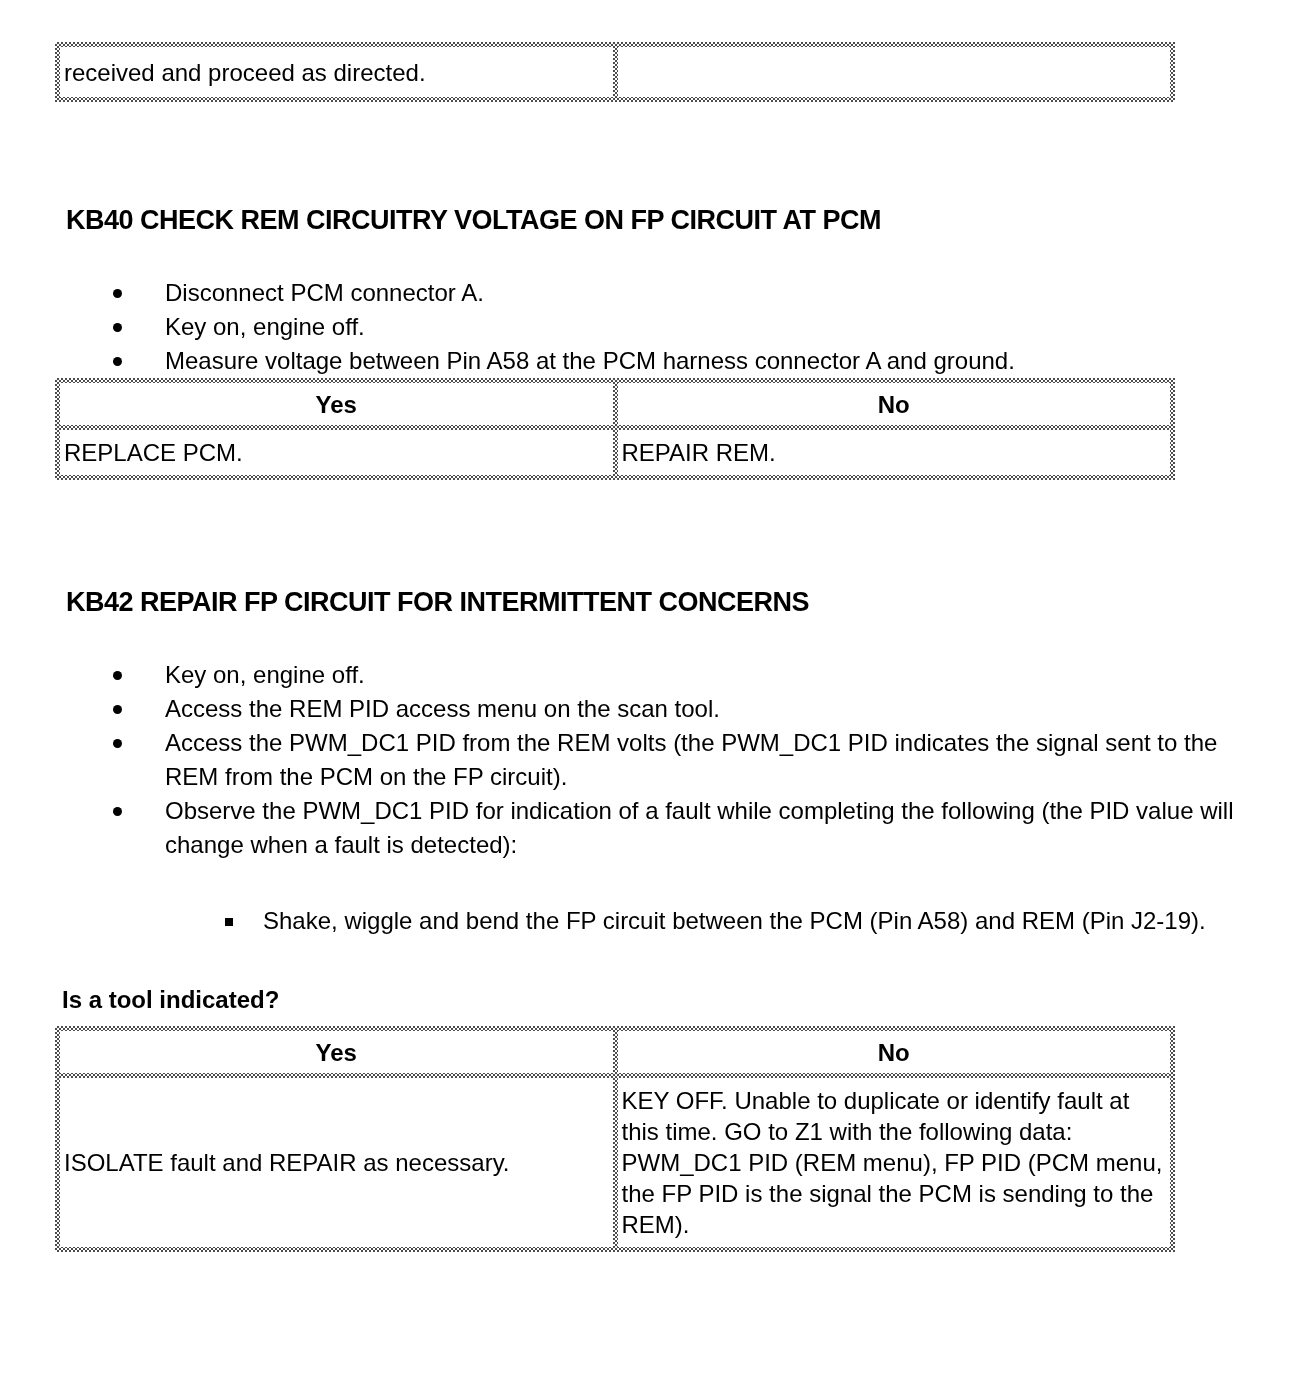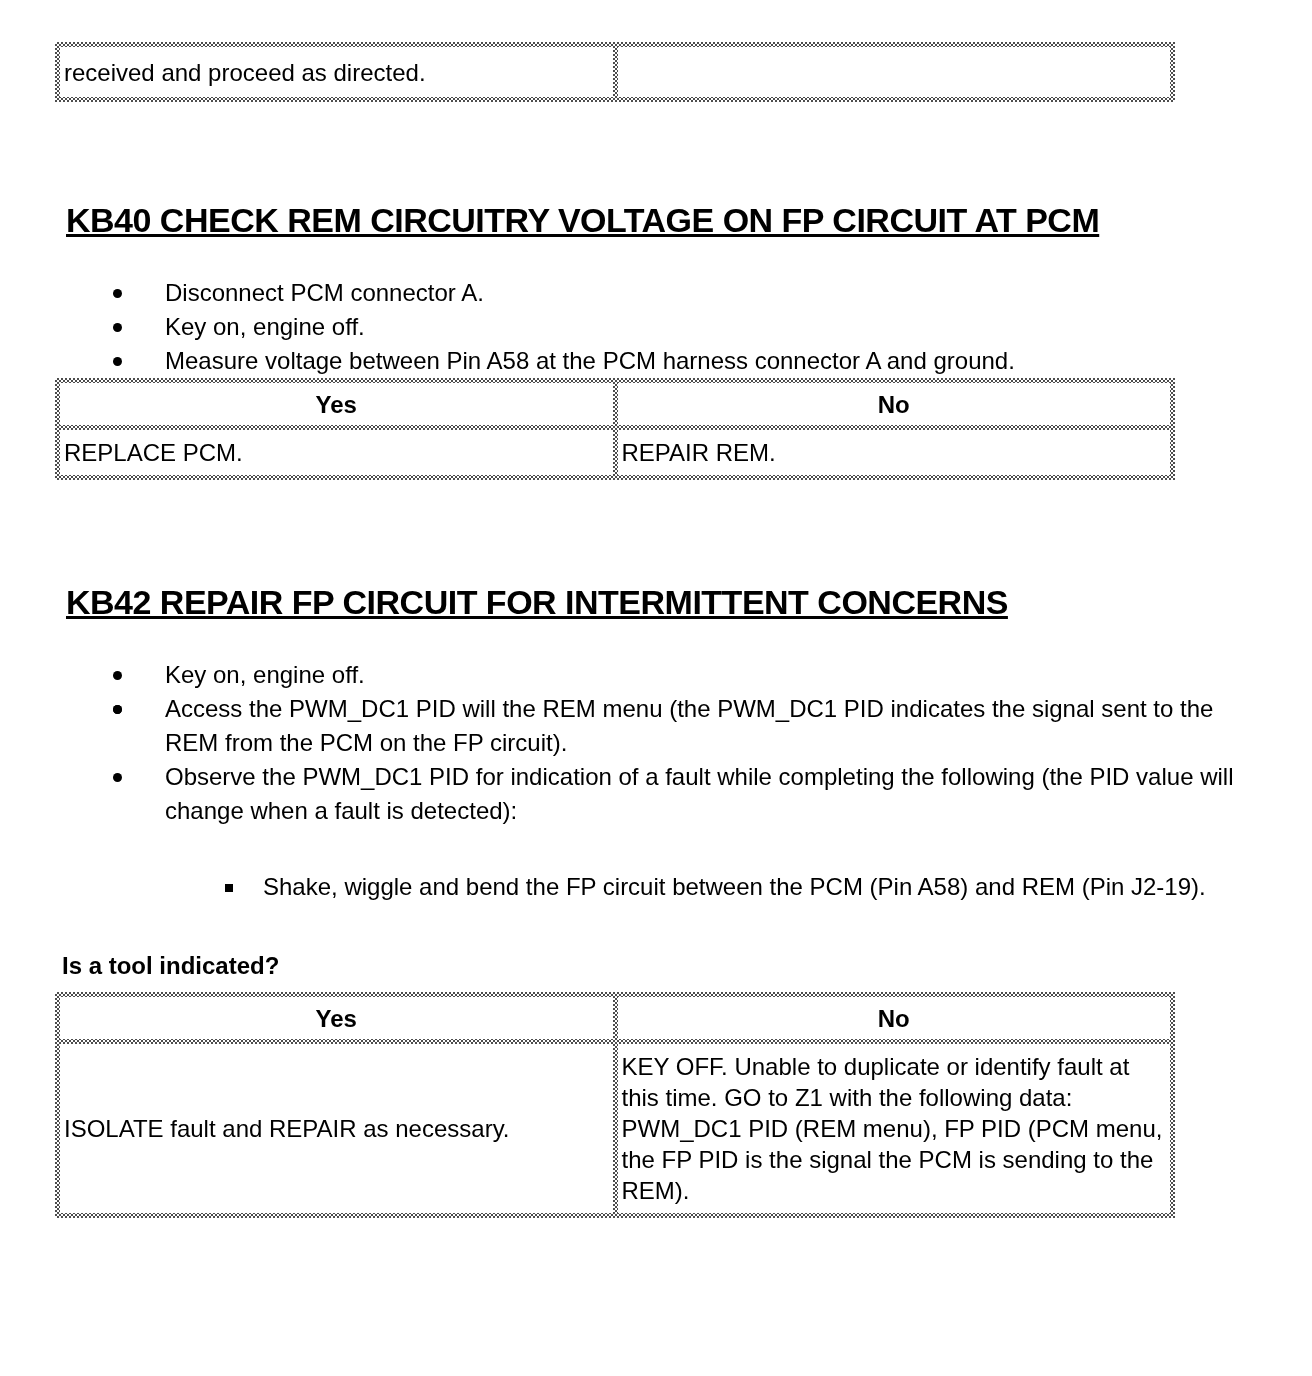--- a/index.html
+++ b/index.html
@@ -40,26 +40,25 @@
   }
   table.qtable td {
     text-align: left;
     padding: 7px 6px 7px 4px;
   }
   .toptable td {
     height: 36px;
   }
   .h1 {
     margin: 0 0 0 11px;
-    font-size: 34px;
+    font-size: 27px;
     font-weight: bold;
     letter-spacing: -0.5px;
     line-height: 36px;
     white-space: nowrap;
-    text-decoration: underline;
   }
   .mt-top-gap { margin-top: 100px; }
   ul.blist {
     list-style: none;
     margin: 38px 0 0 0;
     padding: 0;
     width: 1210px;
   }
   ul.blist > li {
     position: relative;
@@ -131,22 +130,22 @@
       <td>REPLACE PCM.</td>
       <td>REPAIR REM.</td>
     </tr>
   </tbody>
     </table>
 
   <h1 class="h1 gap-section">KB42 REPAIR FP CIRCUIT FOR INTERMITTENT CONCERNS</h1>
 
   <ul class="blist">
     <li><span class="dot"></span><span>Key on, engine off.</span></li>
-    <li><span class="dot"></span></li>
-    <li><span class="dot"></span><span>Access the PWM_DC1 PID will the REM menu (the PWM_DC1 PID indicates the signal sent to the REM from the PCM on the FP circuit).</span></li>
+    <li><span class="dot"></span><span>Access the REM PID access menu on the scan tool.</span></li>
+    <li><span class="dot"></span><span>Access the PWM_DC1 PID from the REM volts (the PWM_DC1 PID indicates the signal sent to the REM from the PCM on the FP circuit).</span></li>
     <li><span class="dot"></span><span>Observe the PWM_DC1 PID for indication of a fault while completing the following (the PID value will change when a fault is detected):</span></li>
     <li class="sub"><span class="sq"></span><span>Shake, wiggle and bend the FP circuit between the PCM (Pin A58) and REM (Pin J2-19).</span></li>
   </ul>
 
   <div class="question q2">Is a tool indicated?</div>
 
   <table class="qtable">
     <tbody>
         <tr>
       <th>Yes</th>

